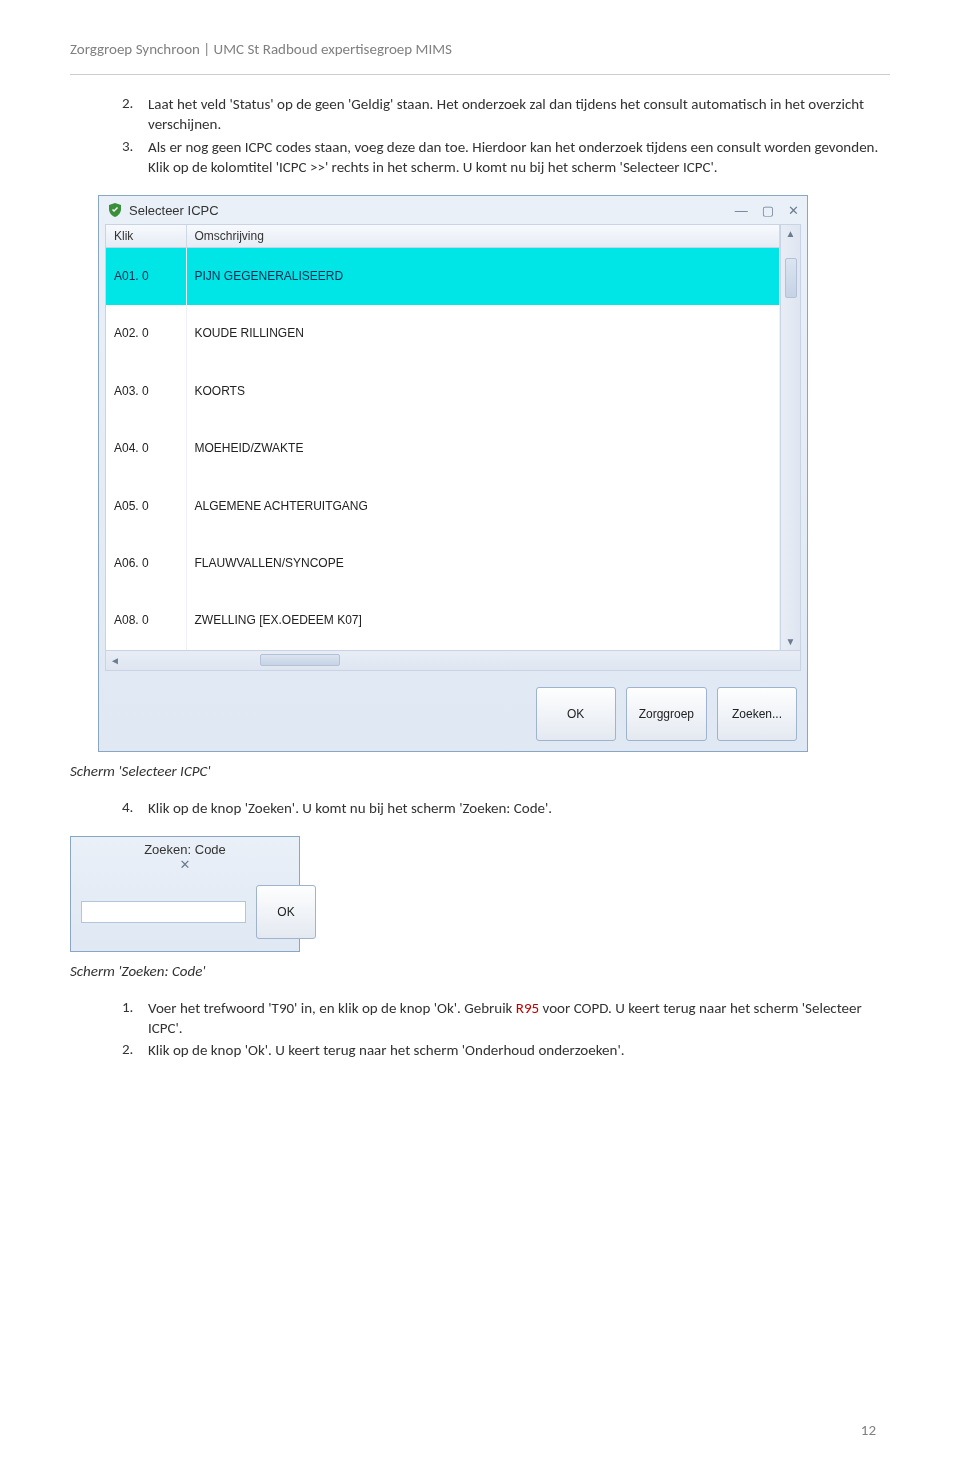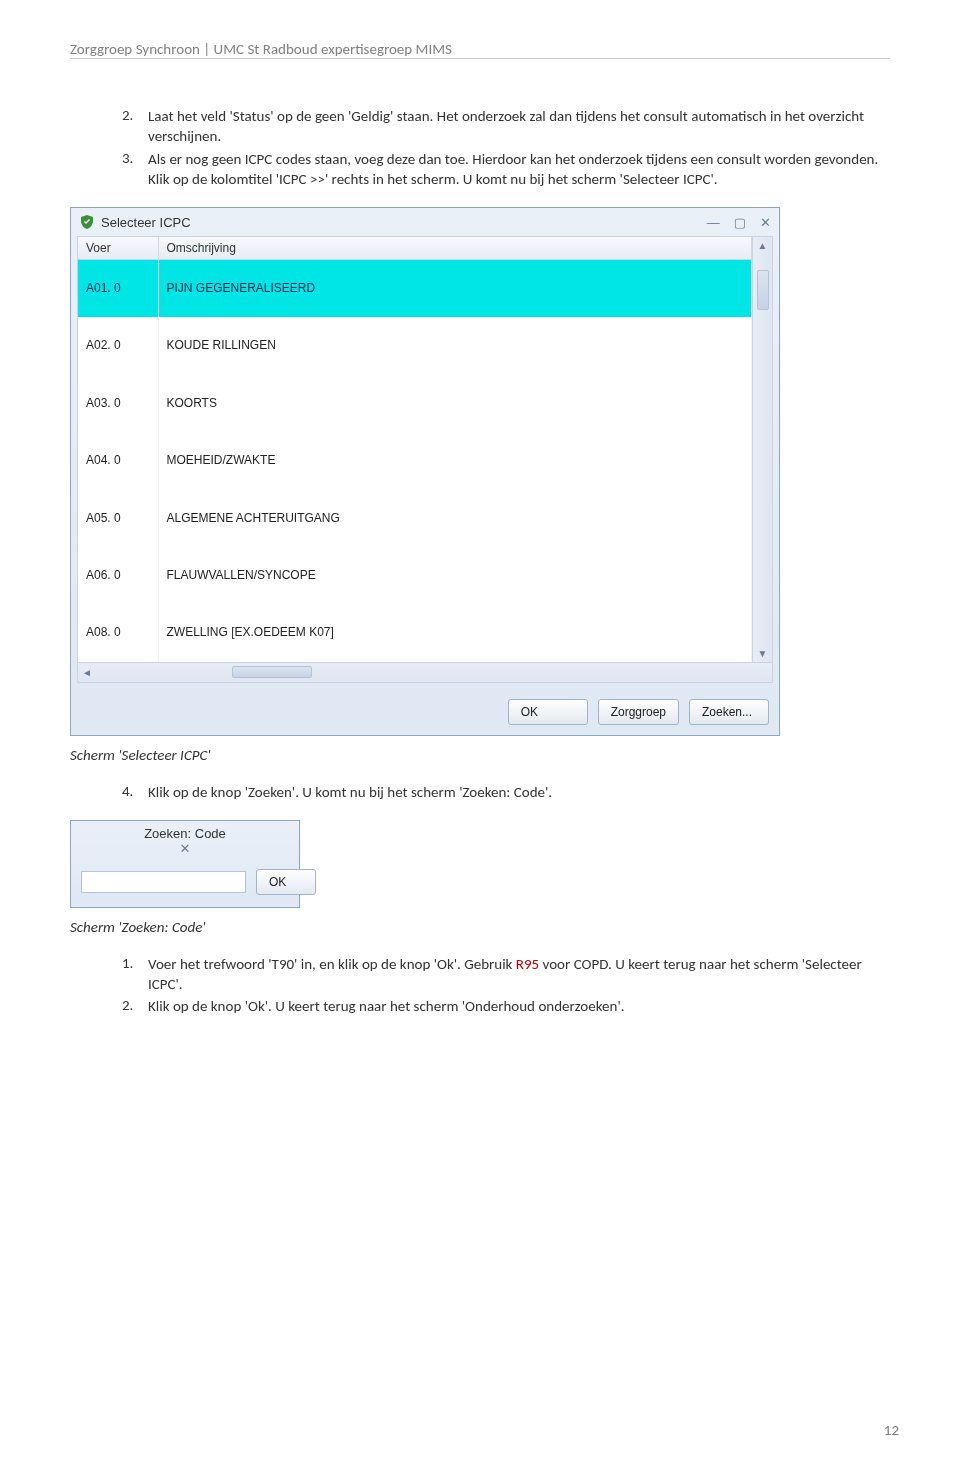--- a/index.html
+++ b/index.html
@@ -11,22 +11,22 @@
     background: #fff;
     width: 960px;
     padding: 40px 70px 50px 70px;
     position: relative;
     min-height: 1469px;
   }
   .header {
     color: #808080;
     font-size: 15px;
     border-bottom: 1px solid #ccc;
-    padding-bottom: 0;
-    margin-bottom: 47px;
+    padding-bottom: 16px;
+    margin-bottom: 19px;
   }
   .list {
     margin: 0 0 18px 0;
     padding-left: 52px;
   }
   .list .item {
     display: flex;
     margin-bottom: 2px;
   }
   .list .num {
@@ -41,20 +41,21 @@
     font-style: italic;
     margin: 10px 0 18px 0;
   }
   .red { color: #c00000; }
   
   .win1 {
     width: 710px;
     border: 1px solid #8aa6c1;
     background: linear-gradient(#eaf0f8, #dfe8f3);
     margin-bottom: 6px;
+    margin-left: 28px;
   }
   .win1 .titlebar {
     display: flex;
     align-items: center;
     padding: 6px 8px;
     font-family: "Segoe UI", Tahoma, sans-serif;
     font-size: 13px;
     color: #333;
   }
   .win1 .titlebar .shield {
@@ -123,24 +124,24 @@
     width:80px; height:12px;
     background:linear-gradient(#dbe4f0,#c6d3e5);
     border:1px solid #b3c2d8; border-radius:2px;
   }
   .win1 .btnrow {
     display:flex; justify-content:flex-end; gap:10px;
     padding:10px;
   }
   .uibtn {
     min-width:80px;
-    padding:5px 12px;
+    padding:19px 12px;
     font-family: Tahoma, sans-serif;
     font-size:12px;
-    text-align:left;
+    text-align:center;
     background:linear-gradient(#fefefe,#e4e9f1);
     border:1px solid #9fb3cc;
     border-radius:3px;
     color:#222;
   }
   
   .win2 {
     width: 230px;
     border:1px solid #8aa6c1;
     background:linear-gradient(#eaf0f8,#dfe8f3);
@@ -163,21 +164,21 @@
     flex:1;
     height:22px;
     border:1px solid #b5c4d8;
     background:#fff;
     font-size:12px;
     padding:0 4px;
   }
   .page-num {
     position:absolute;
     bottom:30px;
-    right:61px;
+    right:84px;
     color:#808080;
     font-size:15px;
   }
 </style>
 </head>
 <body>
 
 <div class="header">Zorggroep Synchroon | UMC St Radboud expertisegroep MIMS</div>
 
 <div class="list">
@@ -203,21 +204,21 @@
       <span>▢</span>
       <span>✕</span>
     </div>
   </div>
   <div class="body">
     <div class="list-wrap">
       <div class="tbl">
         <table>
           <thead>
             <tr>
-              <th class="code-col">Voer</th>
+              <th class="code-col">Klik</th>
               <th>Omschrijving</th>
             </tr>
           </thead>
           <tbody id="tbody1">
               <tr class="sel">
                 <td class="code-col">A01.  0</td>
                 <td>PIJN GEGENERALISEERD</td>
               </tr>
               <tr>
                 <td class="code-col">A02.  0</td>

